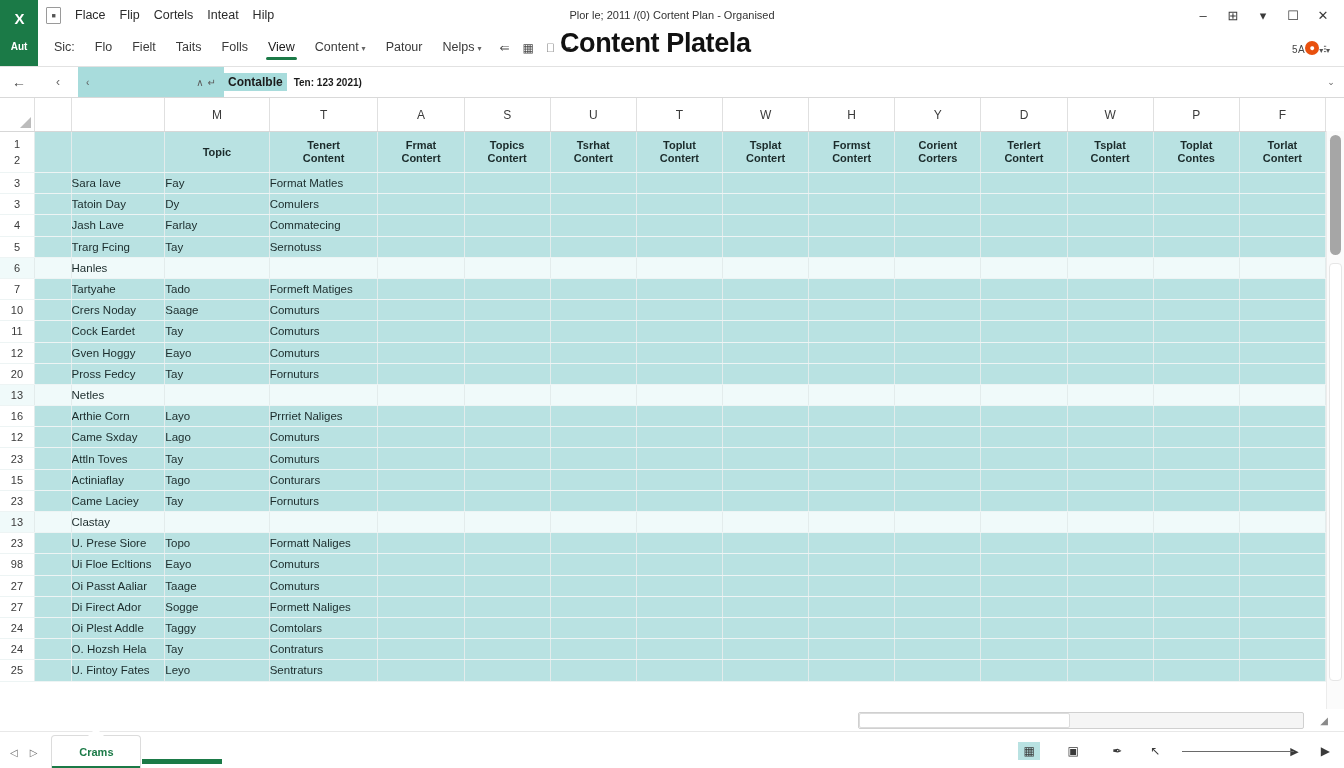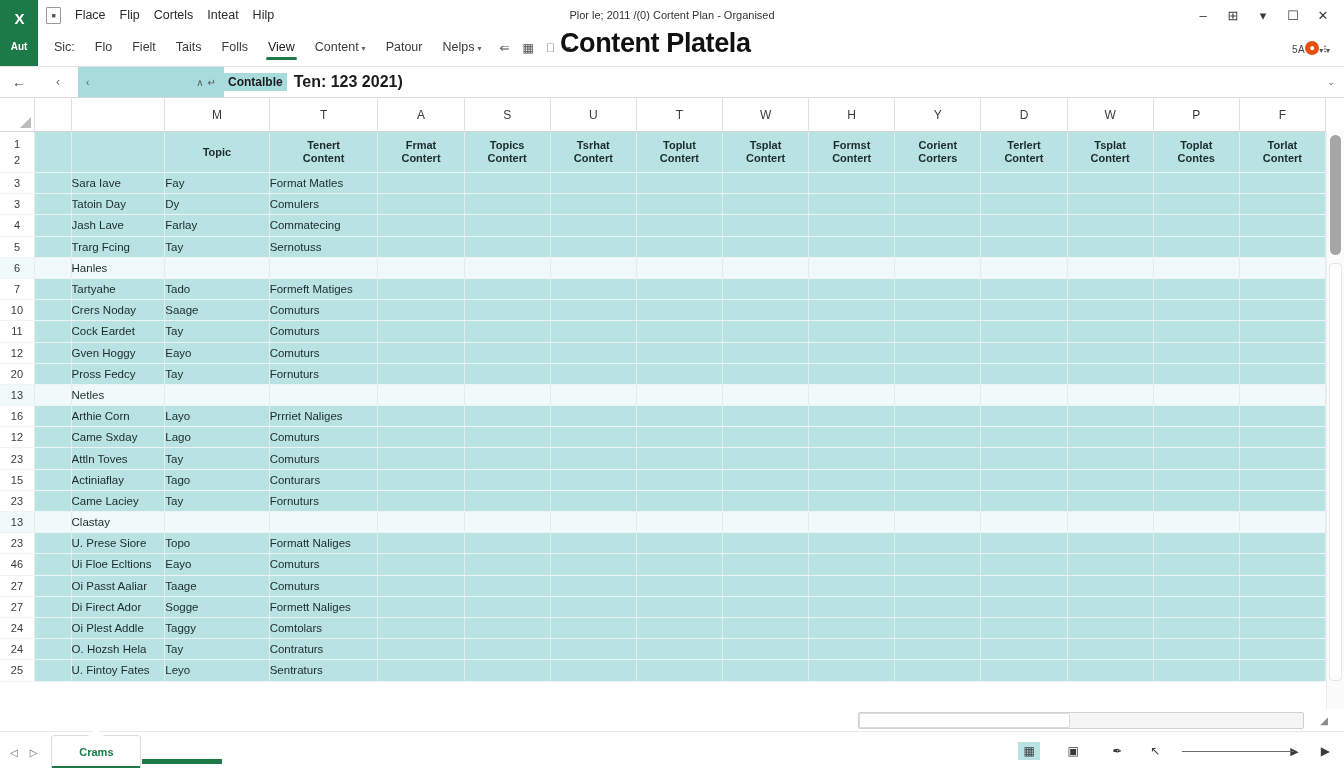--- a/index.html
+++ b/index.html
@@ -45,21 +45,21 @@
   
   .formula-bar{height:30px;display:flex;align-items:stretch;border-top:1px solid #e2e2e2;
      border-bottom:1px solid #d9d9d9;background:#fff;flex:0 0 auto;}
   .fb-nav{width:38px;display:flex;align-items:center;justify-content:center;font-size:14px;color:#444;}
   .fb-nav2{width:40px;display:flex;align-items:center;justify-content:center;font-size:12px;color:#666;}
   .namebox{width:130px;background:#a8dcdc;display:flex;align-items:center;padding:0 8px;font-size:11px;color:#555;gap:4px;}
   .nb-spacer{flex:1;}
   .fb-ico{font-size:10px;color:#5a5a5a;}
   .fx-area{flex:1;display:flex;align-items:center;background:#fff;position:relative;}
   .fx-hl{background:#a8dcdc;font-size:12px;font-weight:bold;color:#1b1b1b;padding:2px 4px;text-align:right;}
-  .fx-txt{font-size:16px;color:#1b1b1b;margin-left:7px;font-weight:bold;}
+  .fx-txt{font-size:10px;color:#1b1b1b;margin-left:7px;font-weight:bold;}
   .fb-expand{width:26px;display:flex;align-items:center;justify-content:center;font-size:9px;color:#666;}
 
   
   .gridwrap{flex:1;display:flex;flex-direction:column;position:relative;overflow:hidden;background:#fff;}
   .grid-scroll{flex:1;position:relative;overflow:hidden;}
   table.sheet{border-collapse:collapse;table-layout:fixed;width:1326px;}
   table.sheet td,table.sheet th{padding:0;margin:0;border-right:1px solid #e3ecec;border-bottom:1px solid #edf4f4;
      font-weight:normal;overflow:hidden;white-space:nowrap;}
   col.c-gut{width:32px;} col.c-a{width:34px;} col.c-b{width:87px;} col.c-c{width:97px;}
   col.c-d{width:101px;} col.c-rest{width:80px;}
@@ -579,21 +579,21 @@
               <td class="cell"></td>
               <td class="cell"></td>
               <td class="cell"></td>
               <td class="cell"></td>
               <td class="cell"></td>
               <td class="cell"></td>
               <td class="cell"></td>
               <td class="cell"></td>
             </tr>
             <tr>
-              <td class="gut">46</td>
+              <td class="gut">98</td>
               <td class="cell"></td>
               <td class="cell bold">Ui Floe Ecltions</td>
               <td class="cell">Eayo</td>
               <td class="cell">Comuturs</td>
               <td class="cell"></td>
               <td class="cell"></td>
               <td class="cell"></td>
               <td class="cell"></td>
               <td class="cell"></td>
               <td class="cell"></td>

